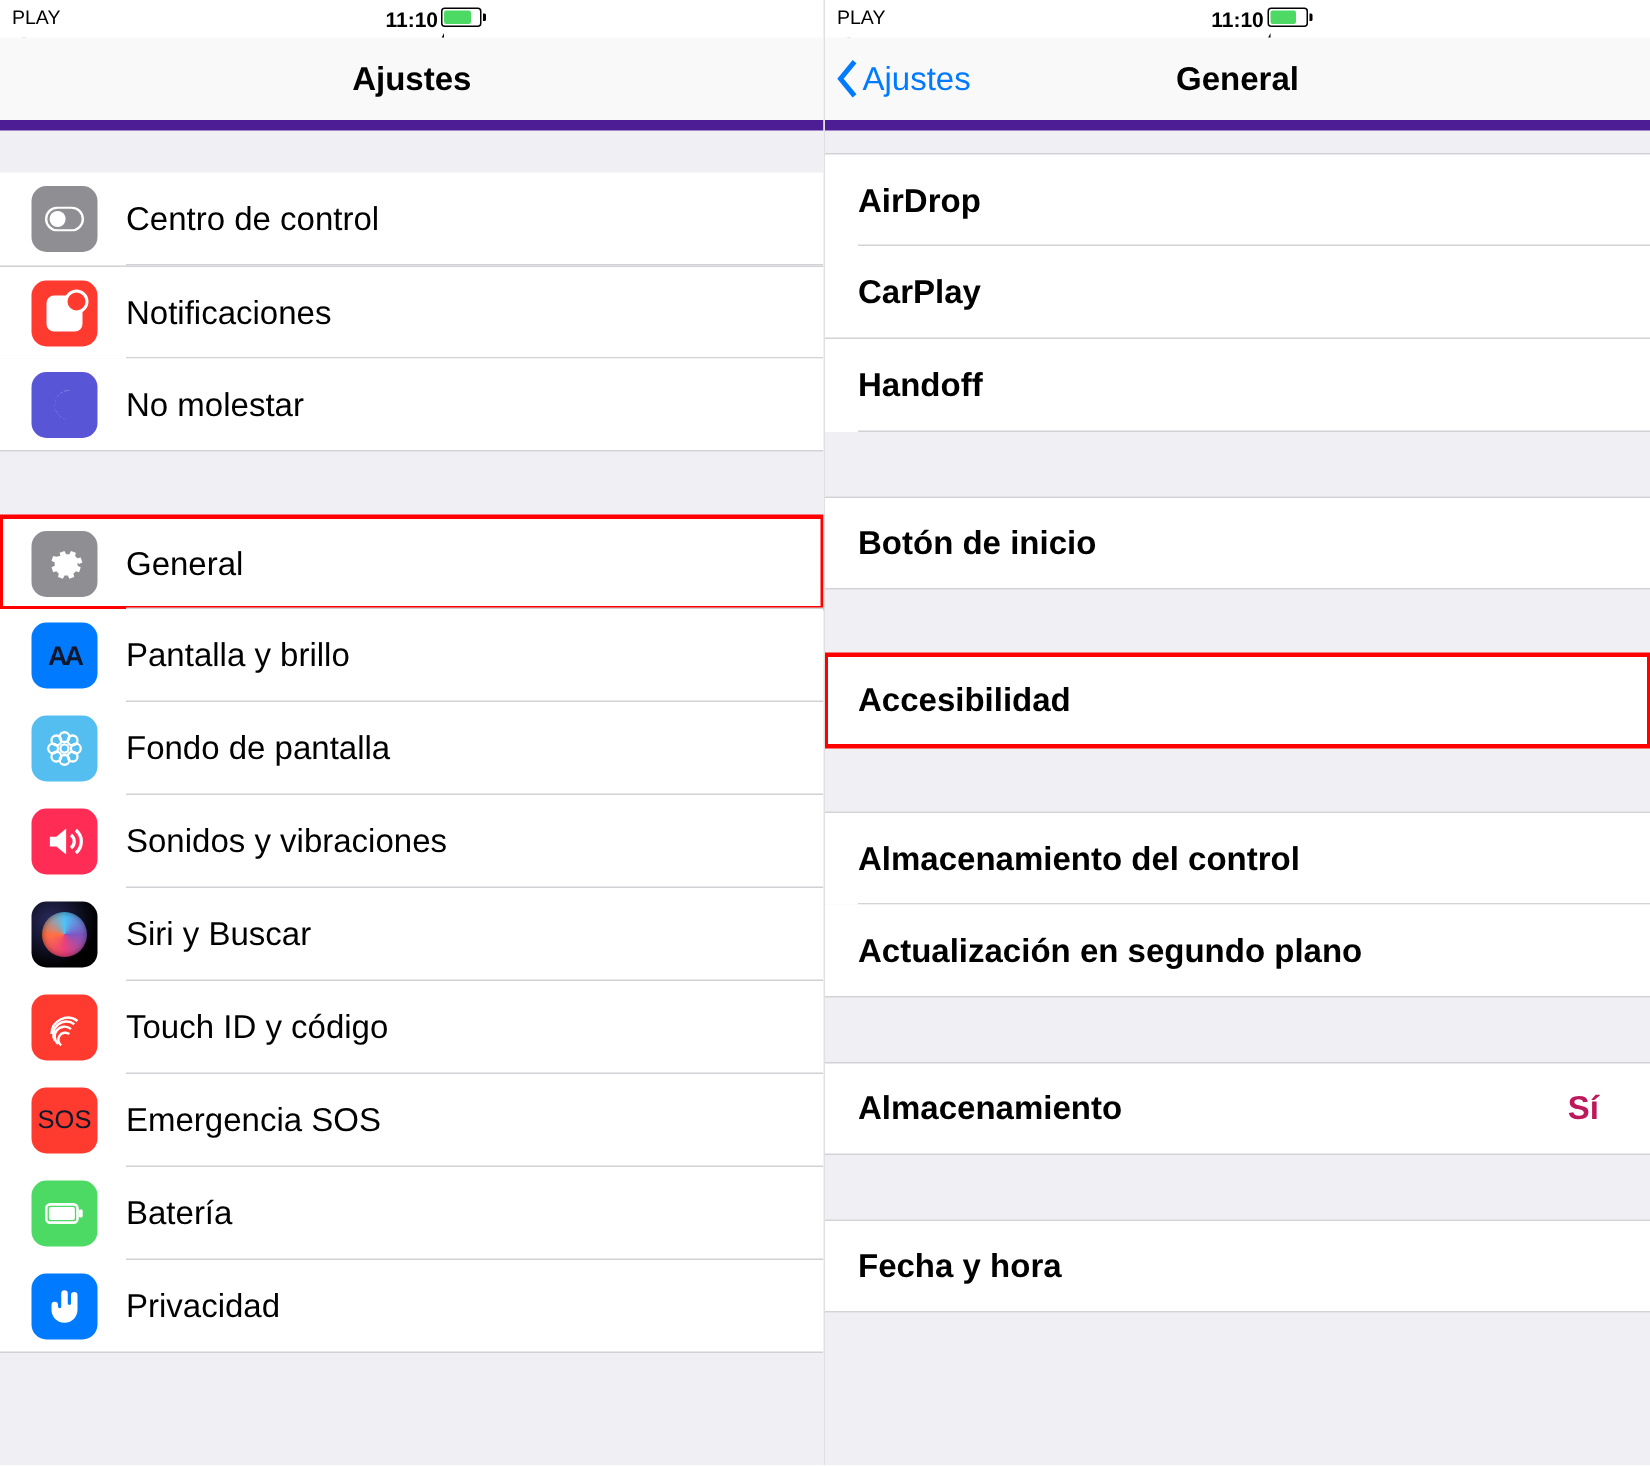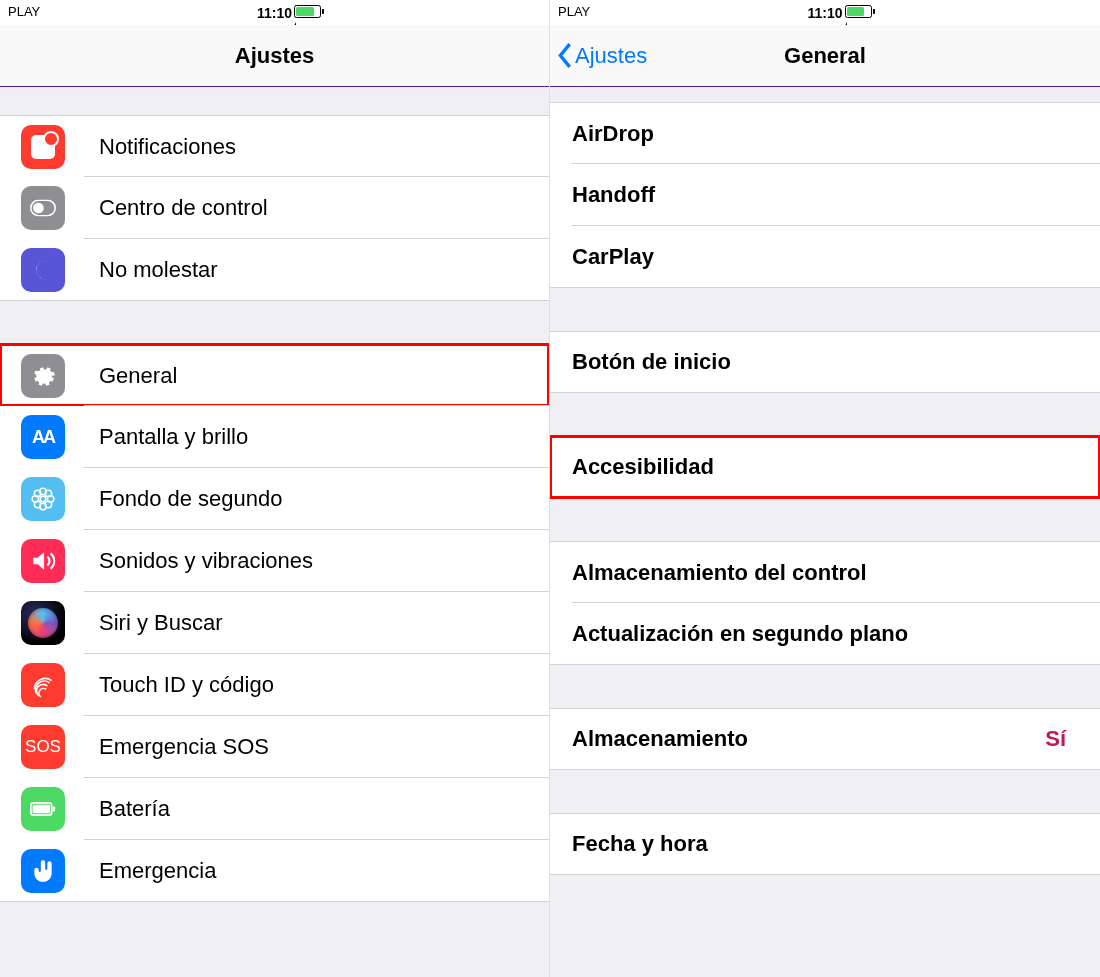--- a/index.html
+++ b/index.html
@@ -35,21 +35,21 @@
   .wifi svg { width:16px; height:12px; }
   .battery { width:27px; height:13px; border:1px solid #000; border-radius:2.5px; position:relative; margin:0 2px; }
   .battery::after { content:""; position:absolute; right:-4px; top:3px; width:2px; height:5px; background:#000; border-radius:0 1px 1px 0;}
   .battery-fill { position:absolute; left:1px; top:1px; bottom:1px; width:70%; background:#4CD964; border-radius:1.5px;}
   .charge svg { width:8px; height:14px; }
 
   
   .navbar {
     height:62px;
     background:#F9F9F9;
-    border-bottom:1px solid #4c1d95;
+    border-bottom:7px solid #4c1d95;
     position:relative;
     display:flex;
     align-items:center;
   }
   .nav-title-center {
     position:absolute; left:0; right:0; text-align:center;
     font-size:22px; font-weight:600;
   }
   .nav-back {
     display:flex; align-items:center;
@@ -78,24 +78,24 @@
   .row.last-in-group  { border-bottom:1px solid #d1d1d6; }
   .row .inner-divider {
     position:absolute; left:84px; right:0; bottom:0;
     height:1px; background:#d1d1d6;
   }
   .row.no-icon .inner-divider{ left:22px; }
   .row.no-icon { padding-left:22px;font-weight:bold; }
 
   .row-icon {
     width:44px; height:44px; border-radius:10px;
-    margin-left:21px; margin-right:34px;
+    margin-left:21px; margin-right:19px;
     flex:0 0 44px;
     display:flex; align-items:center; justify-content:center;
-    color:#ffffff;
+    color:#0f172a;
   }
   .row-icon svg { width:26px; height:26px; }
 
   .row-label { font-size:22px; flex:1; color:#000; }
   .row-value { font-size:22px; color:#be185d; margin-right:6px; }
 
   .chevron svg { width:10px; height:18px; }
 
   .highlight { outline:3px solid #FF0000; outline-offset:-2px; position:relative; }
 
@@ -207,42 +207,42 @@
   </div>
 
   <div class="navbar">
     <div class="nav-title-center">Ajustes</div>
   </div>
 
   <div class="content">
 
     <div class="separator-block sm"></div>
 
+    <div class="row">
+      <div class="row-icon bg-grey">
+          <svg viewBox="0 0 34 22">
+            <use href="#toggles"></use>
+          </svg>
+        </div>
+      <div class="row-label">Centro de control</div>
+      <span class="chevron"><svg>
+            <use href="#chev"></use>
+          </svg></span>
+      <div class="inner-divider"></div>
+    </div>
     <div class="row first-in-group">
       <div class="row-icon bg-red">
           <div class="notif-box"></div>
         </div>
       <div class="row-label">Notificaciones</div>
       <span class="chevron"><svg>
             <use href="#chev"></use>
           </svg></span>
       <div class="inner-divider"></div>
     </div>
-    <div class="row">
-      <div class="row-icon bg-grey">
-          <svg viewBox="0 0 34 22">
-            <use href="#toggles"></use>
-          </svg>
-        </div>
-      <div class="row-label">Centro de control</div>
-      <span class="chevron"><svg>
-            <use href="#chev"></use>
-          </svg></span>
-      <div class="inner-divider"></div>
-    </div>
     <div class="row last-in-group">
       <div class="row-icon bg-indigo">
           <svg>
             <use href="#moon"></use>
           </svg>
         </div>
       <div class="row-label">No molestar</div>
       <span class="chevron"><svg>
             <use href="#chev"></use>
           </svg></span>
@@ -269,21 +269,21 @@
             <use href="#chev"></use>
           </svg></span>
       <div class="inner-divider"></div>
     </div>
     <div class="row">
       <div class="row-icon bg-cyan">
           <svg>
             <use href="#flower"></use>
           </svg>
         </div>
-      <div class="row-label">Fondo de segundo</div>
+      <div class="row-label">Fondo de pantalla</div>
       <span class="chevron"><svg>
             <use href="#chev"></use>
           </svg></span>
       <div class="inner-divider"></div>
     </div>
     <div class="row">
       <div class="row-icon bg-pink">
           <svg>
             <use href="#speaker"></use>
           </svg>
@@ -335,21 +335,21 @@
             <use href="#chev"></use>
           </svg></span>
       <div class="inner-divider"></div>
     </div>
     <div class="row last-in-group">
       <div class="row-icon bg-blue">
           <svg>
             <use href="#hand"></use>
           </svg>
         </div>
-      <div class="row-label">Emergencia</div>
+      <div class="row-label">Privacidad</div>
       <span class="chevron"><svg>
             <use href="#chev"></use>
           </svg></span>
     </div>
 
   </div>
 </div>
 
 <div class="phone right">
 
@@ -392,32 +392,32 @@
 
     <div class="separator-block sm" style="height:15px"></div>
 
     <div class="row no-icon first-in-group">
       <div class="row-label">AirDrop</div>
       <span class="chevron"><svg>
             <use href="#chev"></use>
           </svg></span>
       <div class="inner-divider"></div>
     </div>
+    <div class="row no-icon last-in-group">
+      <div class="row-label">CarPlay</div>
+      <span class="chevron"><svg>
+            <use href="#chev"></use>
+          </svg></span>
+    </div>
     <div class="row no-icon">
       <div class="row-label">Handoff</div>
       <span class="chevron"><svg>
             <use href="#chev"></use>
           </svg></span>
       <div class="inner-divider"></div>
-    </div>
-    <div class="row no-icon last-in-group">
-      <div class="row-label">CarPlay</div>
-      <span class="chevron"><svg>
-            <use href="#chev"></use>
-          </svg></span>
     </div>
 
     <div class="separator-block"></div>
 
     <div class="row no-icon first-in-group last-in-group">
       <div class="row-label">Botón de inicio</div>
       <span class="chevron"><svg>
             <use href="#chev"></use>
           </svg></span>
     </div>

